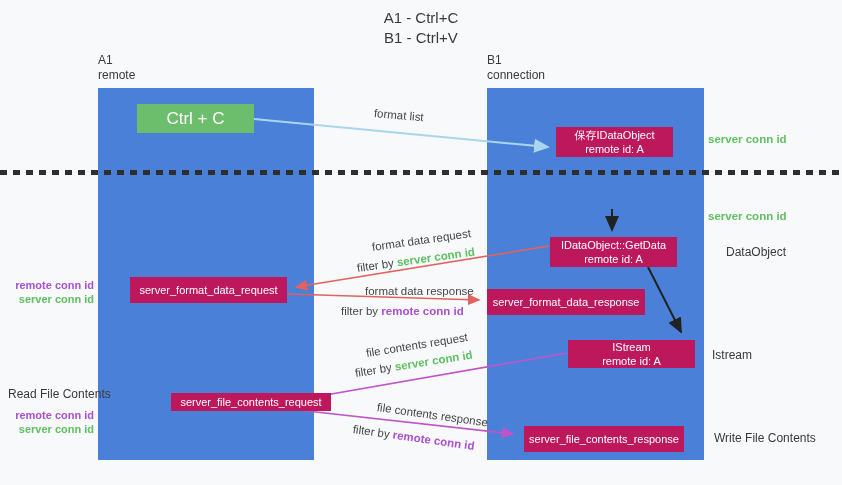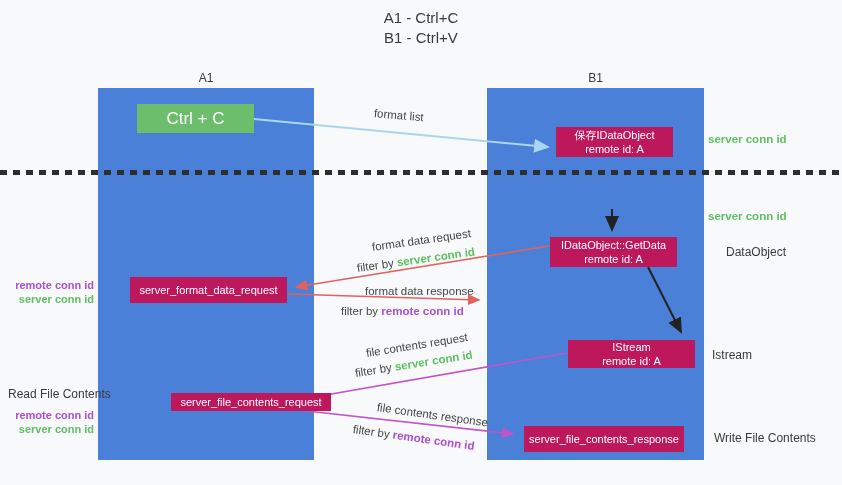--- a/index.html
+++ b/index.html
@@ -8,21 +8,21 @@
     background:#f8f9fa;
     font-family:"Liberation Sans",sans-serif;
     color:#3c3c3c;
   }
   .abs{position:absolute;}
   .title{
     left:0;top:8px;width:842px;text-align:center;
     font-size:15px;line-height:20px;color:#3a3a3a;
   }
   .col-header{
-    text-align:center;font-size:12px;line-height:15px;color:#3a3a3a;margin-top:18px;
+    font-size:12px;line-height:15px;color:#3a3a3a;
   }
   .column{
     background:#4a80d8;
   }
   .divider{
     left:0;top:170px;width:842px;height:5px;
     background:repeating-linear-gradient(to right,#2e2e2e 0 7px,transparent 7px 13px);
   }
   .box{
     display:flex;align-items:center;justify-content:center;text-align:center;
@@ -101,20 +101,21 @@
 
   <div class="abs box orange" style="left:550px;top:237px;width:127px;height:30px;">
     <div>
       <div>IDataObject::GetData</div>
       <div>remote id: A</div>
     </div>
   </div>
 
   <div class="abs box orange" style="left:130px;top:277px;width:157px;height:26px;">server_format_data_request</div>
 
+  <div class="abs box orange" style="left:487px;top:289px;width:158px;height:26px;">server_format_data_response</div>
 
   <div class="abs box orange" style="left:568px;top:340px;width:127px;height:28px;">
     <div>
       <div>IStream</div>
       <div>remote id: A</div>
     </div>
   </div>
 
   <div class="abs box orange" style="left:128px;top:393px;width:160px;height:18px;margin-left:43px;">server_file_contents_request</div>
 

